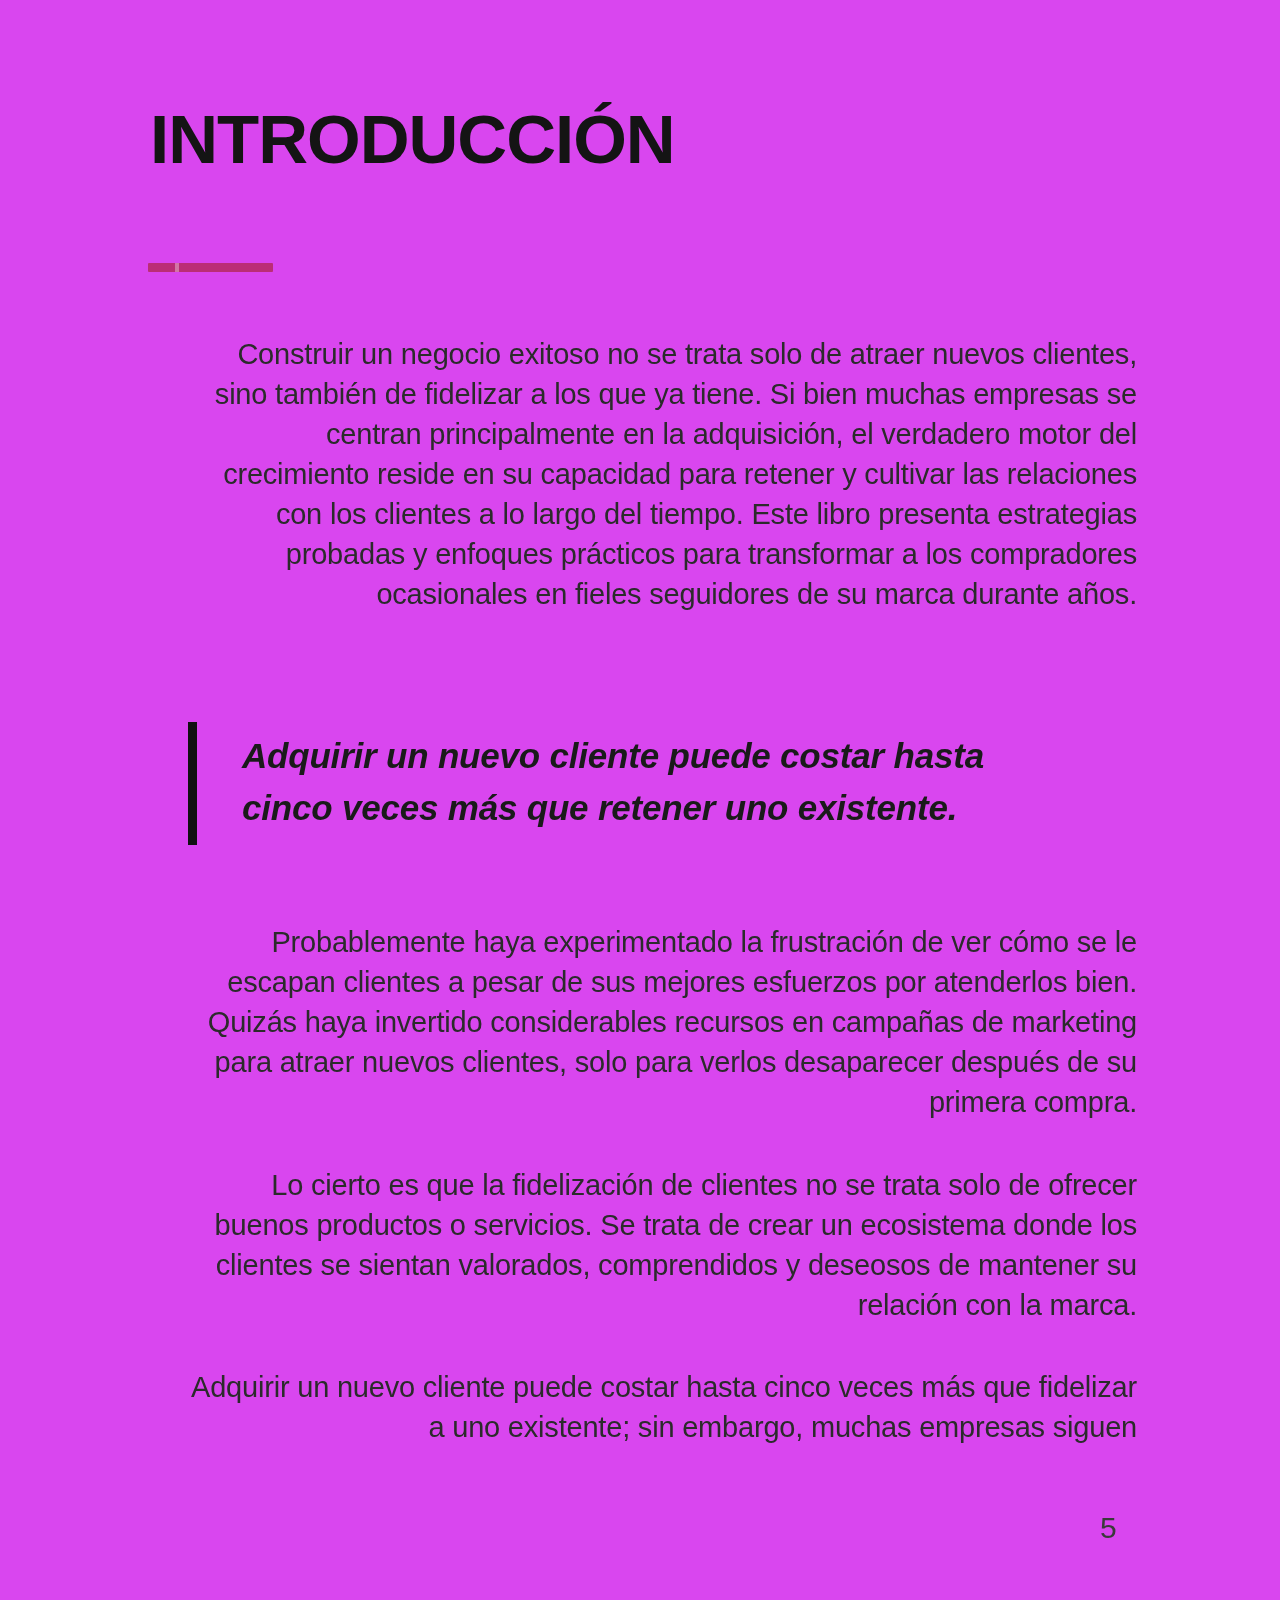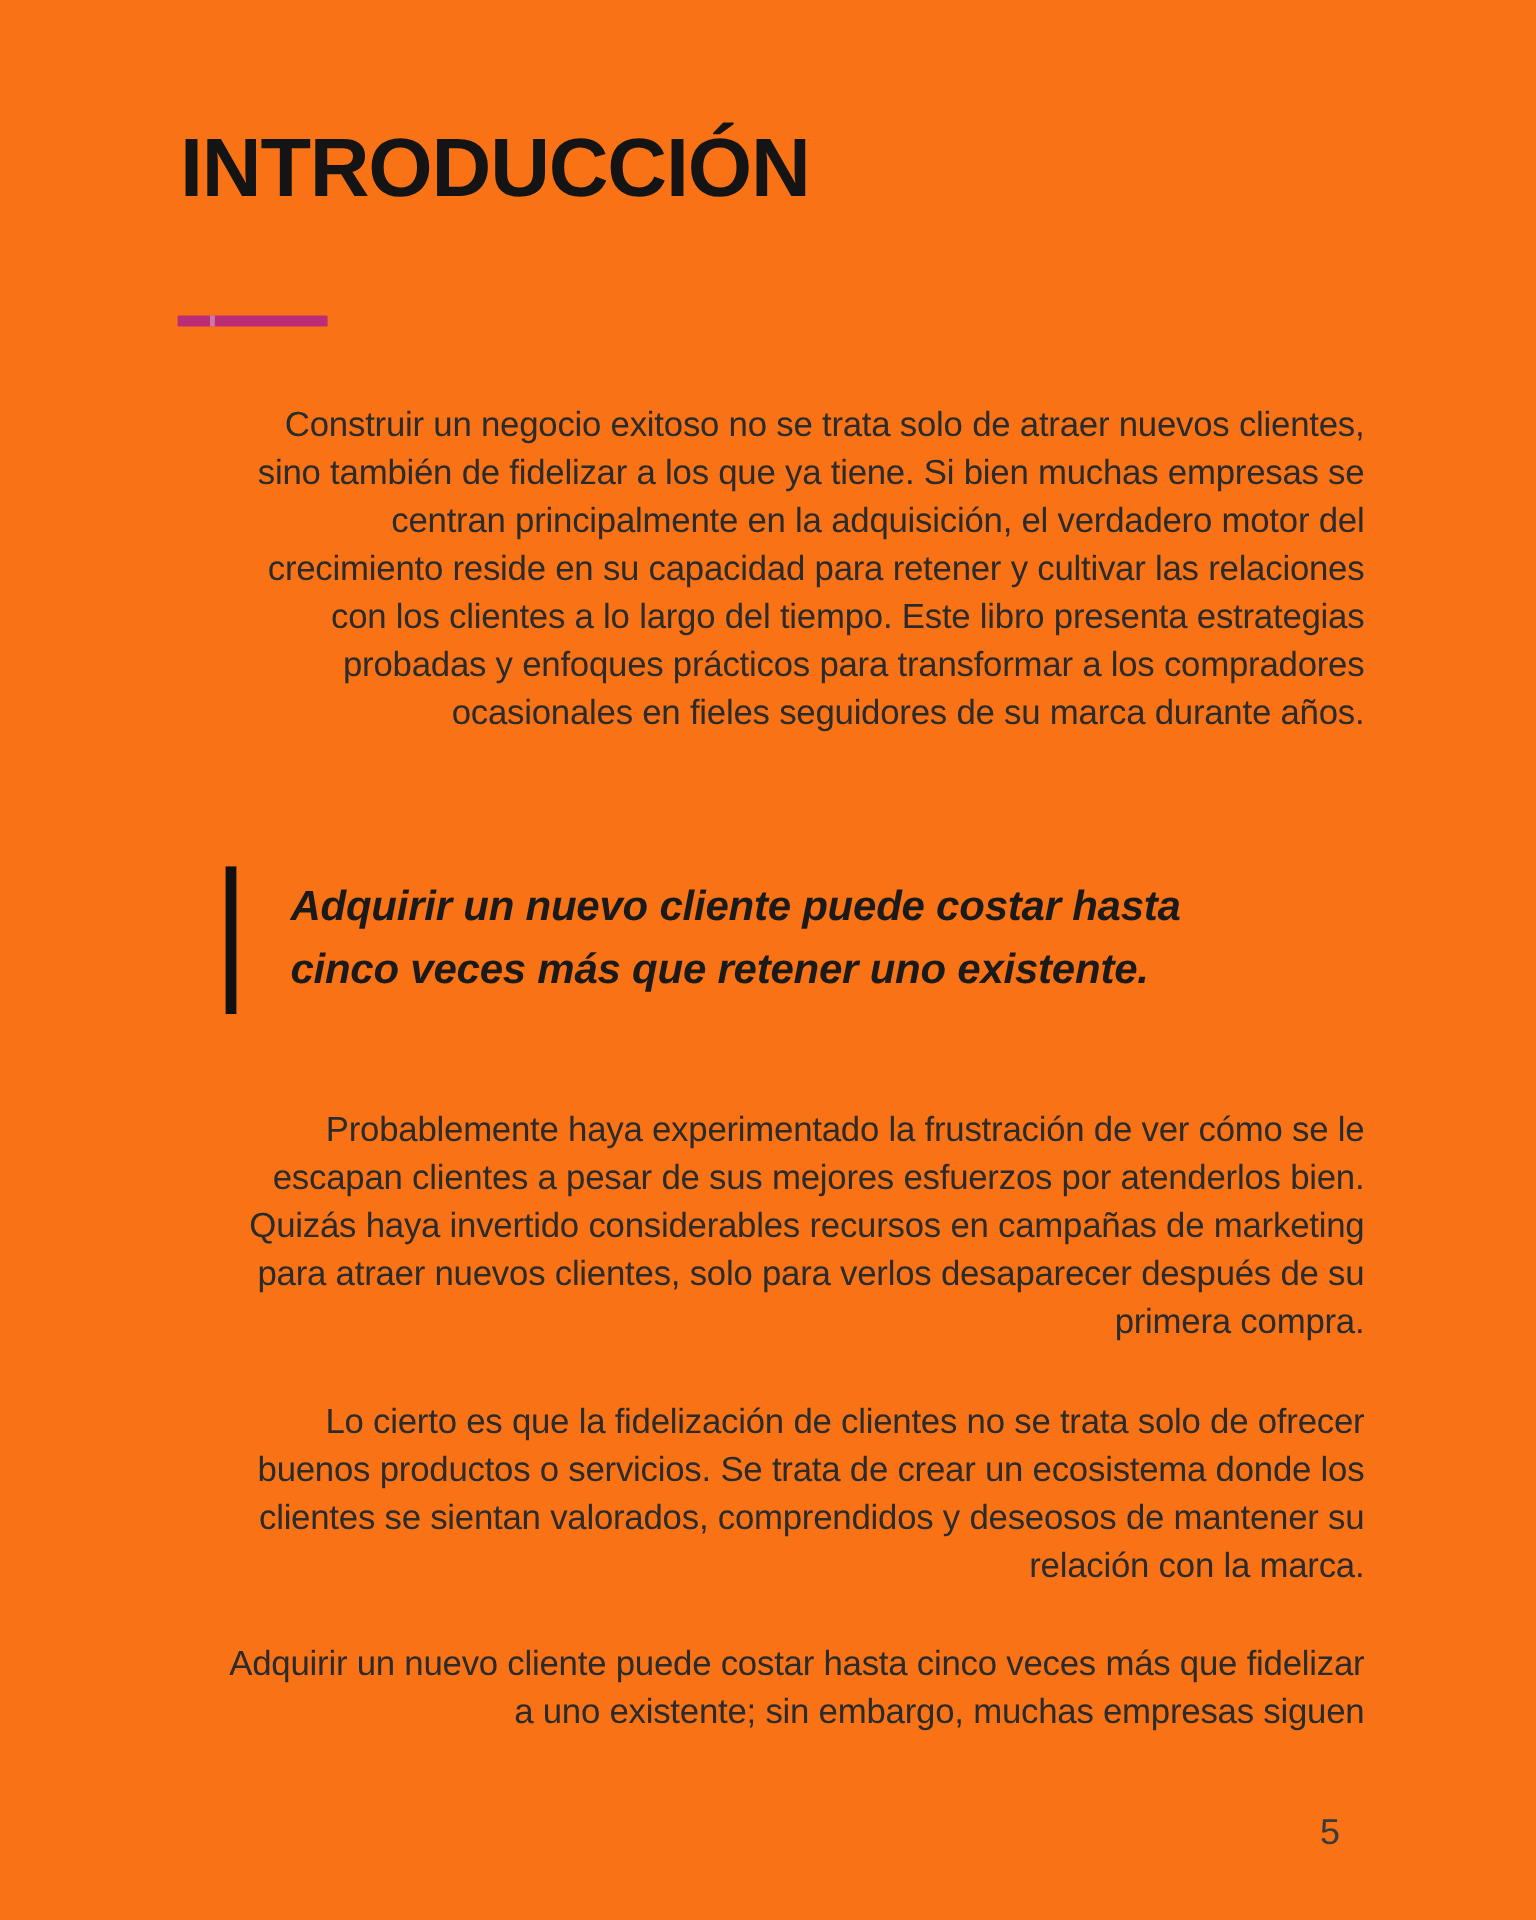--- a/index.html
+++ b/index.html
@@ -4,21 +4,21 @@
 <style>
   html, body {
     margin: 0;
     padding: 0;
     background: #ffffff;
   }
   .page {
     position: relative;
     width: 1280px;
     height: 1600px;
-    background: #f97316;
+    background: #d946ef;
     overflow: hidden;
     font-family: "Liberation Sans", sans-serif;
   }
   .title {
     position: absolute;
     left: 150px;
     top: 100px;
     margin: 0;
     font-size: 69px;
     line-height: 80px;

